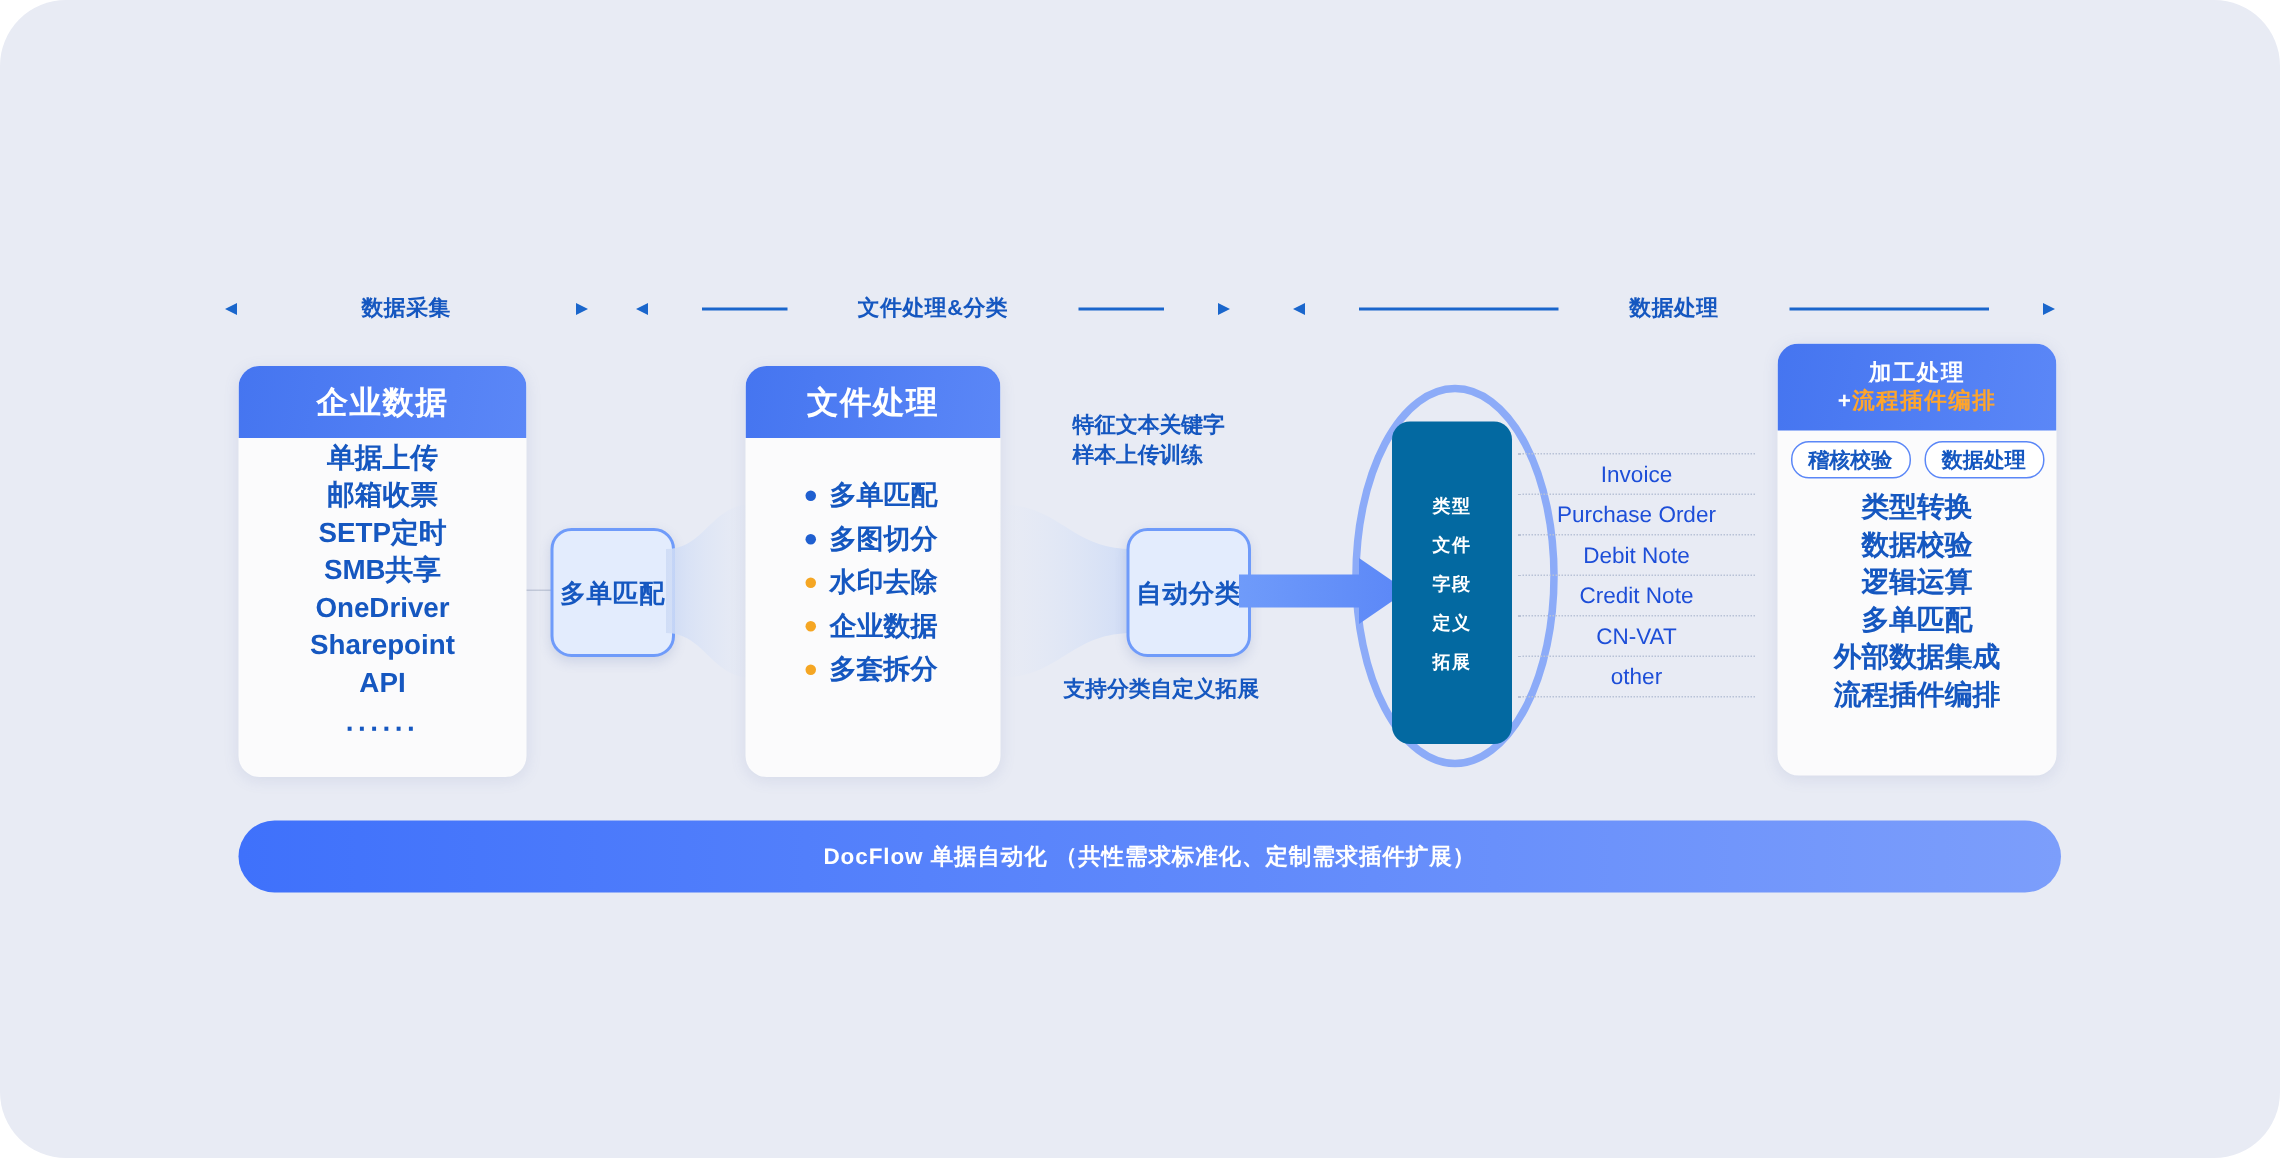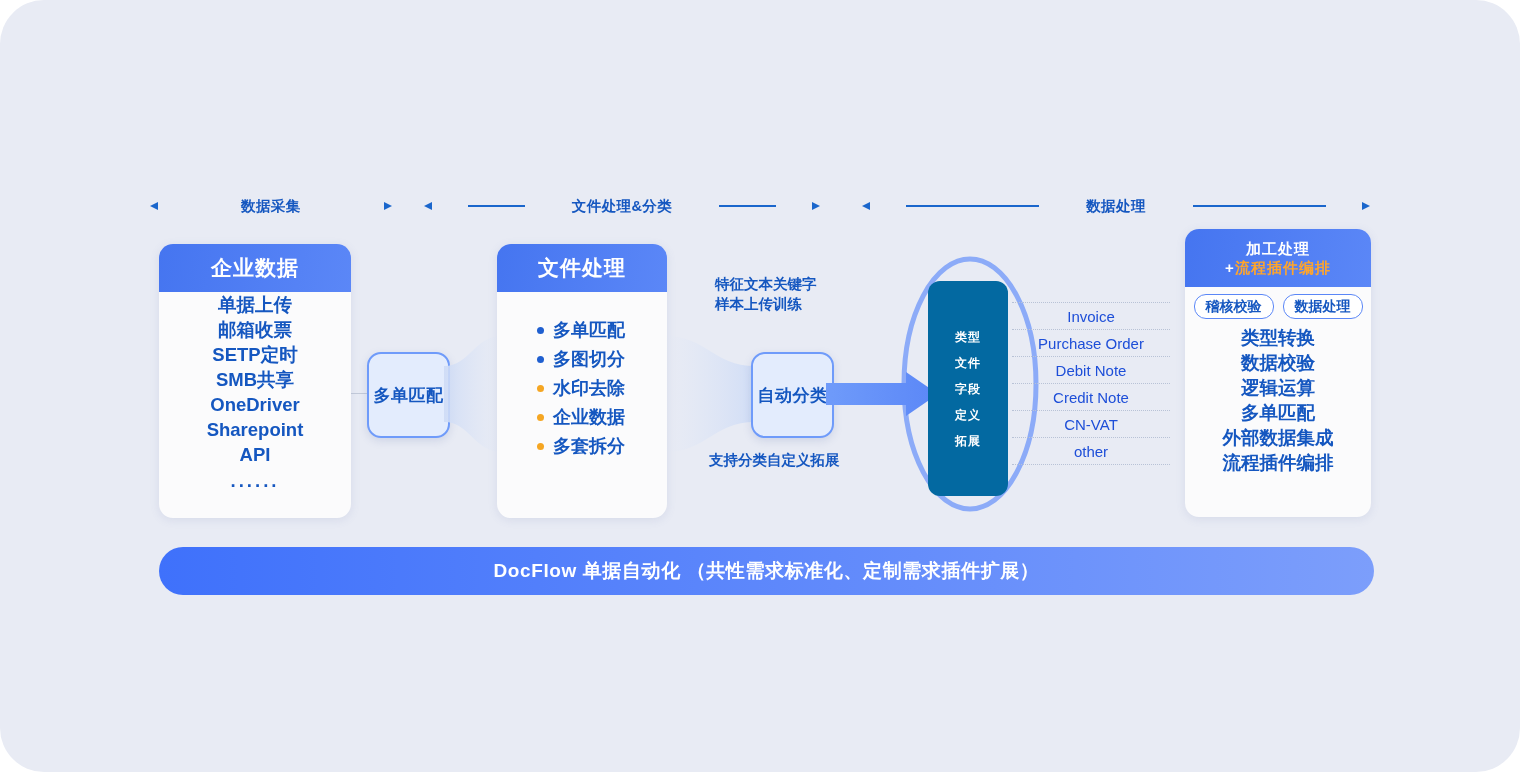--- a/index.html
+++ b/index.html
@@ -214,21 +214,21 @@
 
   
   .banner {
     position: absolute;
     border-radius: 24px;
     background: linear-gradient(90deg, #3f71fb 0%, #7c9efb 100%);
     display: flex;
     align-items: center;
     justify-content: center;
     color: #ffffff;
-    font-size: 19px;
+    font-size: 15px;
     font-weight: bold;
     letter-spacing: .6px;
   }
 </style>
 </head>
 <body>
 
 <div id="canvas">
 
   <div class="phase" style="left:150px; top:186px; width:196px;">

